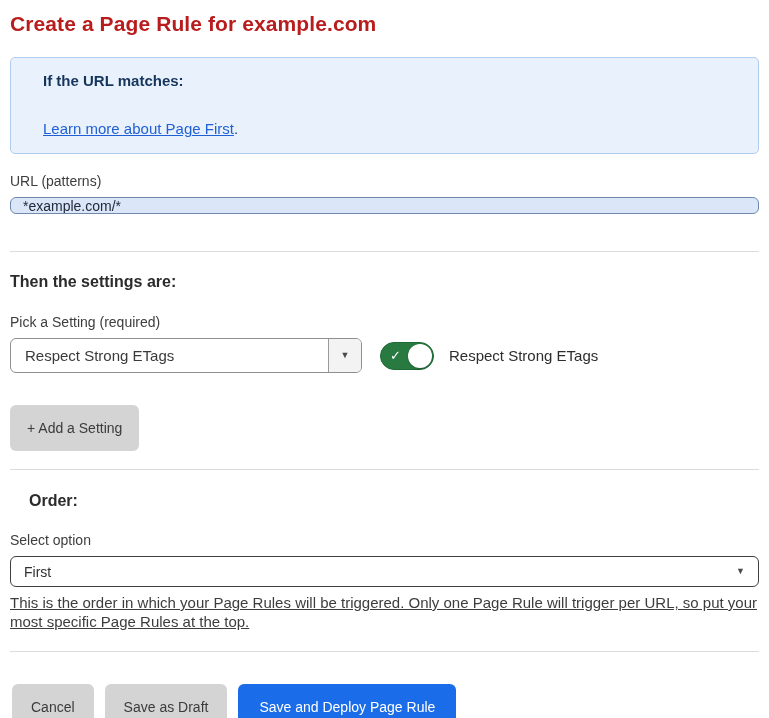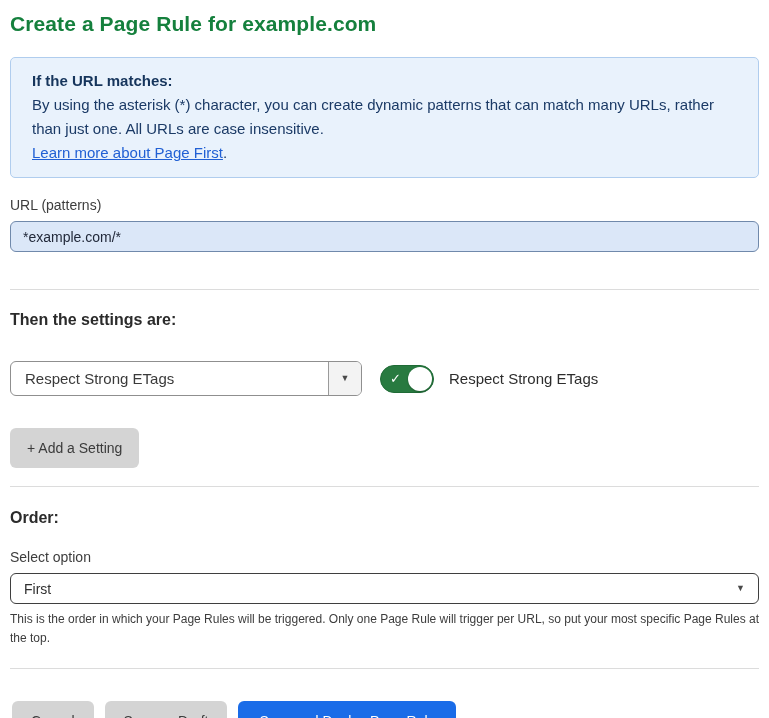--- a/index.html
+++ b/index.html
@@ -5,53 +5,53 @@
   * { box-sizing: border-box; margin: 0; padding: 0; }
   html, body { background: #ffffff; }
   body {
     width: 769px; height: 718px; overflow: hidden;
     font-family: "Liberation Sans", "DejaVu Sans", sans-serif;
     color: #2d2d2d;
   }
   .container { padding: 10px 10px 0 10px; }
 
   .page-title {
-    font-size: 21px; font-weight: 700; color: #15803d;
+    font-size: 21px; font-weight: 700; color: #b91c1c;
     margin: 2px 0 21px 0; letter-spacing: 0.1px;
   }
 
   
   .info-box {
     background: #e9f2fc; border: 1px solid #b0cdee; border-radius: 5px;
-    padding: 11px 16px 12px 21px; margin-bottom: 19px;
+    padding: 11px 16px 12px 32px; margin-bottom: 19px;
     color: #1b3a66; font-size: 15px; line-height: 24px;
   }
   .info-box .info-heading { font-weight: 700; color: #16355c; }
   .info-link { color: #2160d4; text-decoration: underline; cursor: pointer; }
 
   
   .field-label { font-size: 14px; color: #3d3d3d; margin-bottom: 8px; }
 
   
   .url-input {
-    display: block; width: 100%; height: 31px;
+    display: block; width: 100%; height: 17px;
     background: #dbe7f8; border: 1px solid #7089ab; border-radius: 6px;
     padding: 0 12px; font-size: 14px; color: #22293a;
     font-family: "Liberation Sans", sans-serif; outline: none;
     margin-bottom: 37px;
   }
 
   .divider { border: none; border-top: 1px solid #dcdcdc; height: 0; }
   .divider.d1 { margin-bottom: 21px; }
   .divider.d2 { margin-bottom: 22px; }
   .divider.d3 { margin-bottom: 16px; }
 
   .section-heading { font-size: 16px; font-weight: 700; color: #2b2b2b; }
-  .section-heading.settings { margin-bottom: 32px; }
-  .section-heading.order { margin-bottom: 22px; }
+  .section-heading.settings { margin-bottom: 23px; }
+  .section-heading.order { margin-bottom: 22px; margin-left: 19px; }
 
   
   .setting-row { display: flex; align-items: center; margin-bottom: 32px; }
   .setting-dropdown {
     width: 352px; height: 35px; background: #ffffff;
     border: 1px solid #8f8f8f; border-radius: 6px;
     display: flex; align-items: stretch; overflow: hidden; cursor: pointer;
   }
   .setting-dropdown .dd-value {
     flex: 1; display: flex; align-items: center;
@@ -76,65 +76,66 @@
   }
   .toggle .check {
     position: absolute; left: 9px; top: 50%; transform: translateY(-52%);
     color: #ffffff; font-size: 13px; font-weight: 700;
   }
   .toggle-label { font-size: 15px; color: #2d2d2d; margin-left: 15px; }
 
   
   .btn {
     display: inline-flex; align-items: center; justify-content: center;
-    height: 40px; border: none; border-radius: 6px; cursor: pointer;
+    height: 46px; border: none; border-radius: 6px; cursor: pointer;
     font-family: "Liberation Sans", sans-serif; font-size: 14px;
   }
   .btn-gray { background: #d4d4d4; color: #3b3b3b; }
   .btn-blue { background: #1a6ce8; color: #ffffff; }
   .add-setting-btn { padding: 0 17px; margin-bottom: 18px; }
 
   
   .order-select {
     width: 100%; height: 31px; background: #ffffff;
     border: 1px solid #3f3f3f; border-radius: 6px;
     display: flex; align-items: center; justify-content: space-between;
     padding: 0 13px; cursor: pointer; margin-bottom: 6px; gap: 24px;
   }
   .order-select .sel-value { font-size: 14px; color: #2f2f2f; }
   .help-text {
-    font-size: 12px; color: #3d3d3d; line-height: 19px; margin-bottom: 20px;
+    font-size: 15px; color: #3d3d3d; line-height: 19px; margin-bottom: 20px; text-decoration: underline;
   }
 
   .footer-actions { display: flex; align-items: center; gap: 11px; padding: 16px 0 0 2px; }
   .footer-actions .btn.cancel { padding: 0 19px; }
   .footer-actions .btn.draft { padding: 0 19px; }
   .footer-actions .btn.deploy { padding: 0 21px; }
 </style>
 </head>
 <body>
 
 <div class="container">
 
   <h1 class="page-title">Create a Page Rule for example.com</h1>
 
   <div class="info-box">
     <div class="info-heading">If the URL matches:</div>
-    <div><span>By using the asterisk (*) character, you can create dynamic patterns that can match many URLs, rather than just one. All URLs are case insensitive.</span><br>
+    <div><br>
       <a class="info-link">Learn more about Page First</a><span>.</span>
     </div>
   </div>
 
   <div class="field-label">URL (patterns)</div>
   <input class="url-input" type="text" value="*example.com/*" style="">
 
   <hr class="divider d1">
 
   <div class="section-heading settings">Then the settings are:</div>
 
+  <div class="field-label">Pick a Setting (required)</div>
 
   <div class="setting-row">
     <div class="setting-dropdown" role="combobox">
       <div class="dd-value">Respect Strong ETags</div>
       <div class="dd-arrow-box">
         <span class="arrow-glyph">▼</span>
       </div>
     </div>
 
     <div class="toggle" role="switch" aria-checked="true">

